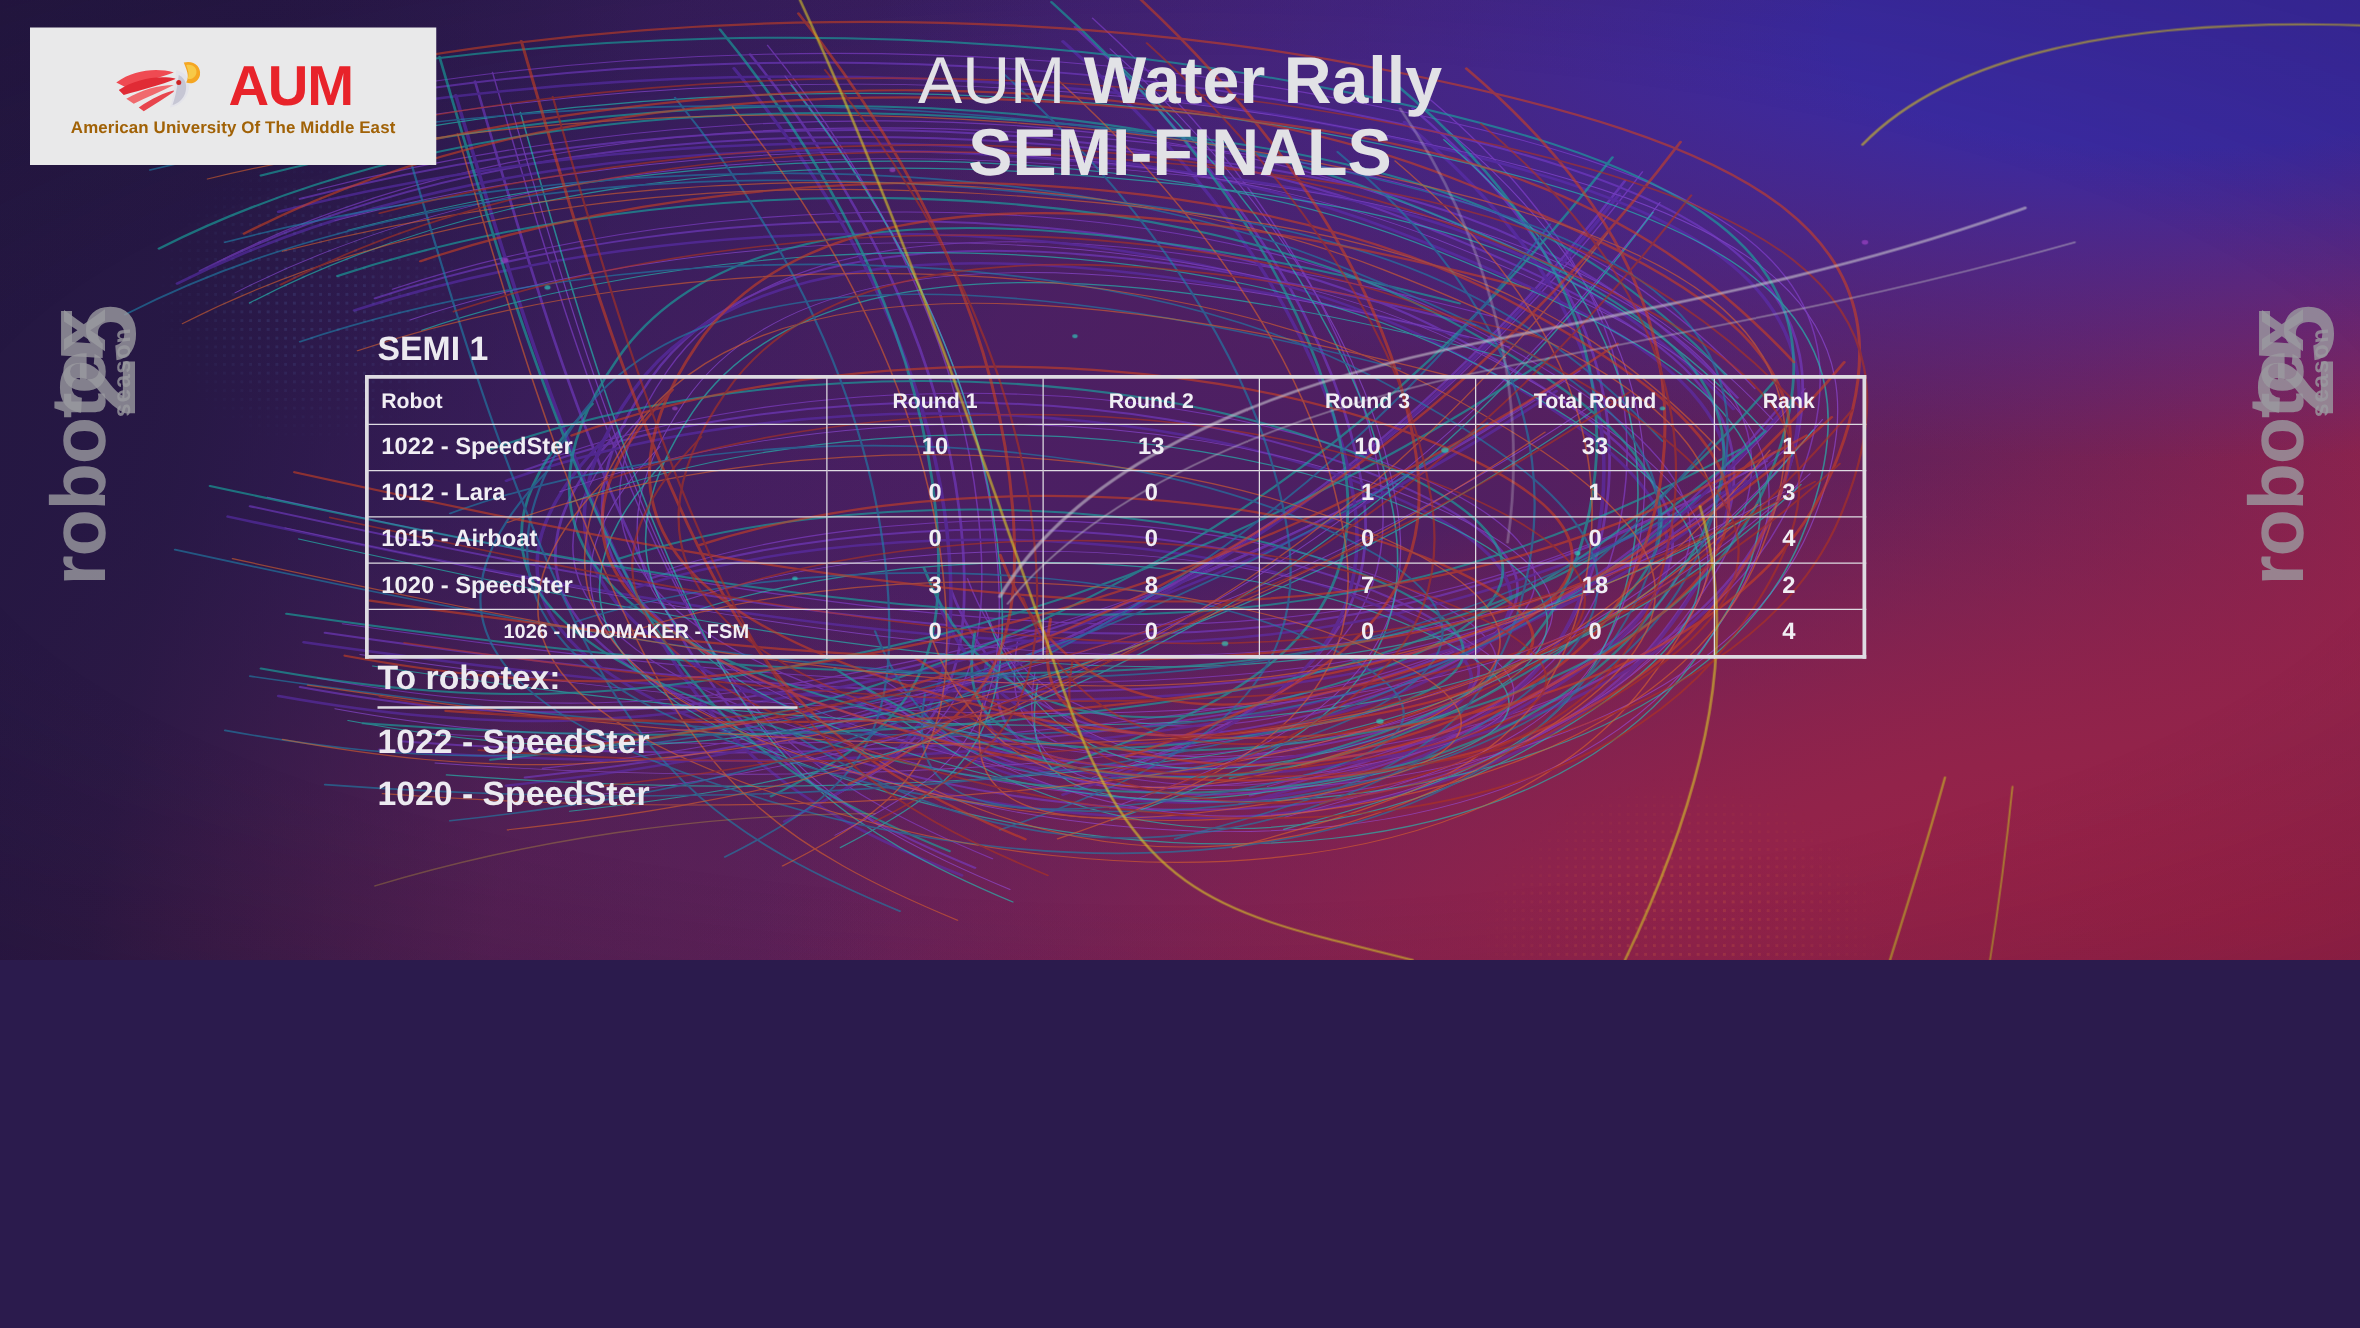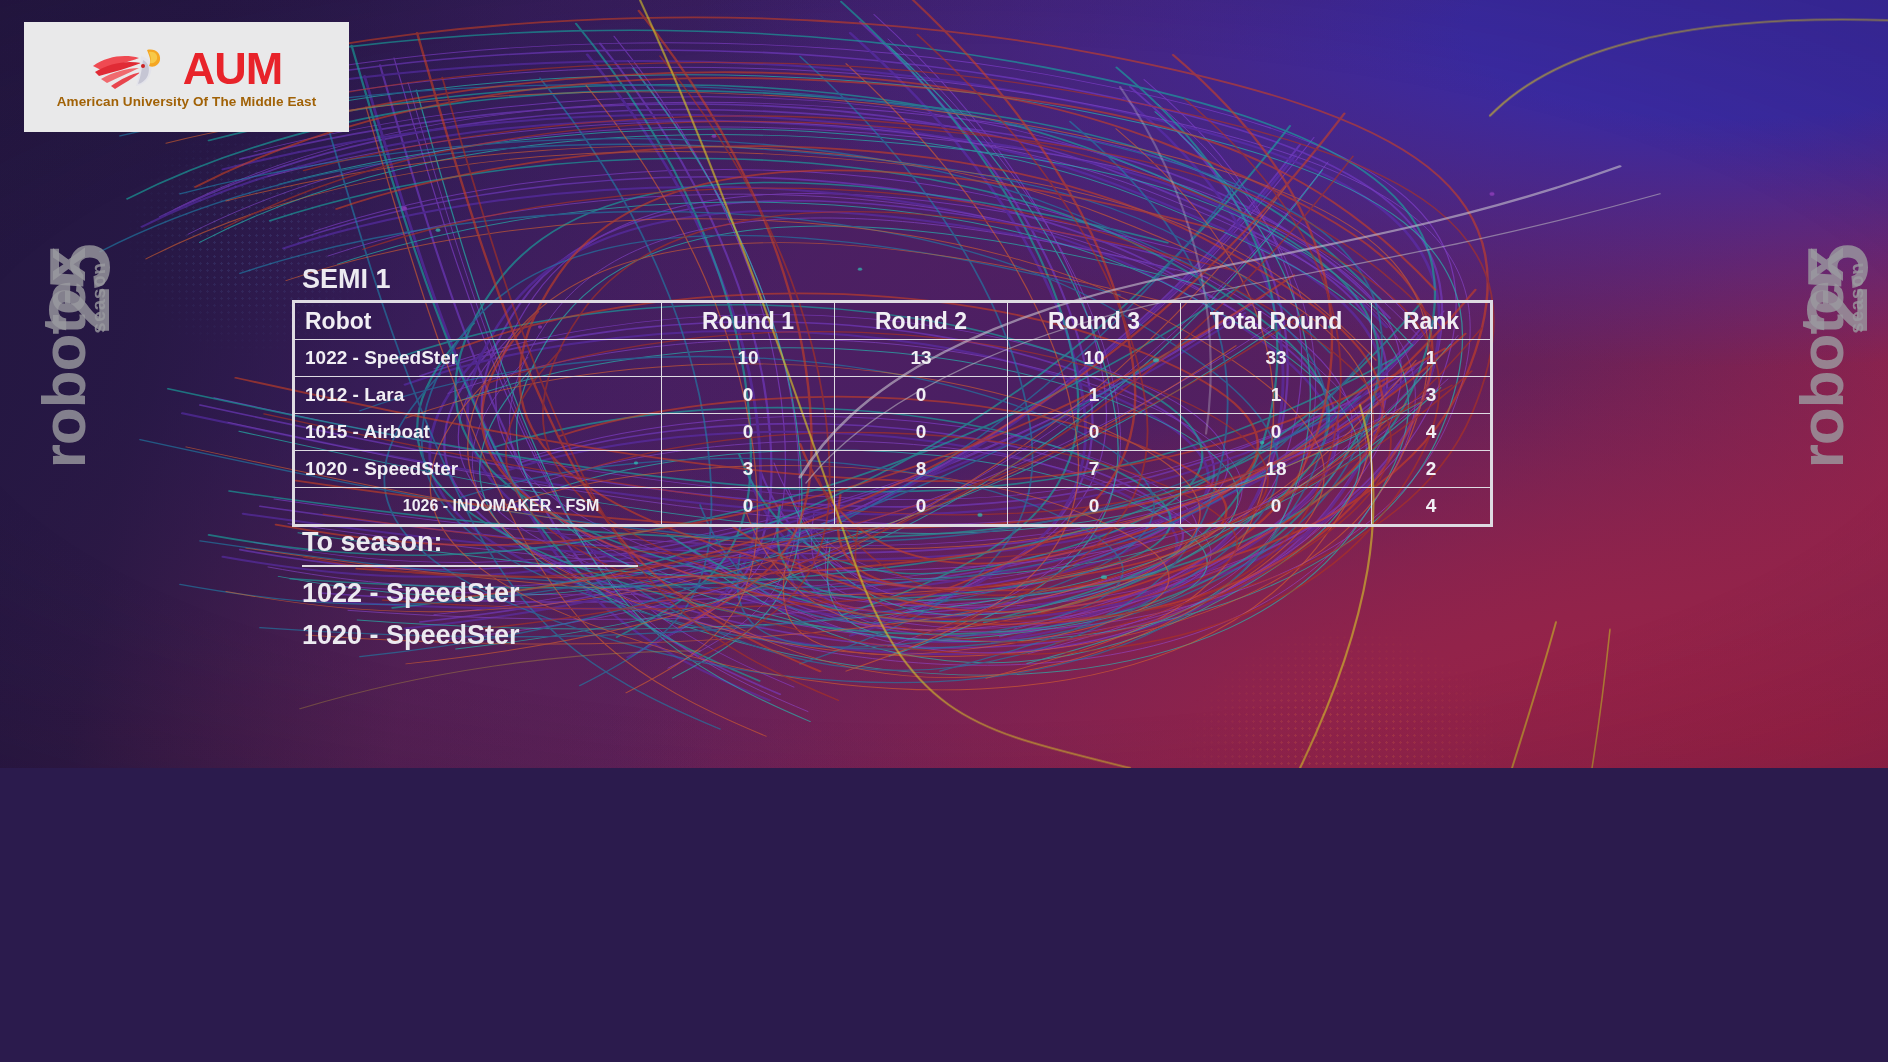--- a/index.html
+++ b/index.html
@@ -116,21 +116,21 @@
     table-layout:fixed;
     border:3px solid #dedbe2;
   }
   table.score td,table.score th{
     border:1px solid #dedbe2;
     color:#f1eff4;font-family:"Liberation Sans",sans-serif;
     font-size:19px;font-weight:bold;
     height:36px;padding:0 10px;
     background:transparent;
   }
-  table.score th{font-size:23px;}
+  table.score th{font-size:17px;}
   th.c-robot,td.c-robot{width:346px;text-align:left;}
   th.c-r1,td.c-r1,
   th.c-r2,td.c-r2,
   th.c-r3,td.c-r3{width:152px;text-align:center;margin-top:12px;}
   th.c-total,td.c-total{width:170px;text-align:center;border-left:4px solid #dedbe2;}
   th.c-rank,td.c-rank{width:98px;text-align:center;}
   tr.row-last td.c-robot{text-align:center;font-size:16px;padding-left:56px;}
 
   
   .finals{position:absolute;left:302px;top:528px;}
@@ -255,20 +255,27 @@
   </div>
 
   <span class="wm left">robotex</span>
   <span class="wm-25 left">25</span>
   <span class="wm-season left">season</span>
 
   <span class="wm right">robotex</span>
   <span class="wm-25 right">25</span>
   <span class="wm-season right">season</span>
 
+  <div class="title-wrap">
+    <div class="title1">
+      <span class="light">AUM</span>
+      <span class="bold">Water Rally</span>
+    </div>
+    <div class="title2">SEMI-FINALS</div>
+  </div>
 
   <div class="semi-label">SEMI 1</div>
 
   <div class="tbl-wrap">
     <table class="score">
       <thead>
         <tr>
           <th class="c-robot">Robot</th>
           <th class="c-r1">Round 1</th>
           <th class="c-r2">Round 2</th>
@@ -316,19 +323,19 @@
           <td class="c-r2">0</td>
           <td class="c-r3">0</td>
           <td class="c-total">0</td>
           <td class="c-rank">4</td>
         </tr>
       </tbody>
     </table>
   </div>
 
   <div class="finals">
-    <div class="finals-head">To season:</div>
+    <div class="finals-head">To robotex:</div>
     <div class="finals-rule"></div>
     <div class="finals-item">1022 - SpeedSter</div>
     <div class="finals-item">1020 - SpeedSter</div>
   </div>
 
 </div>
 
 </body></html>

